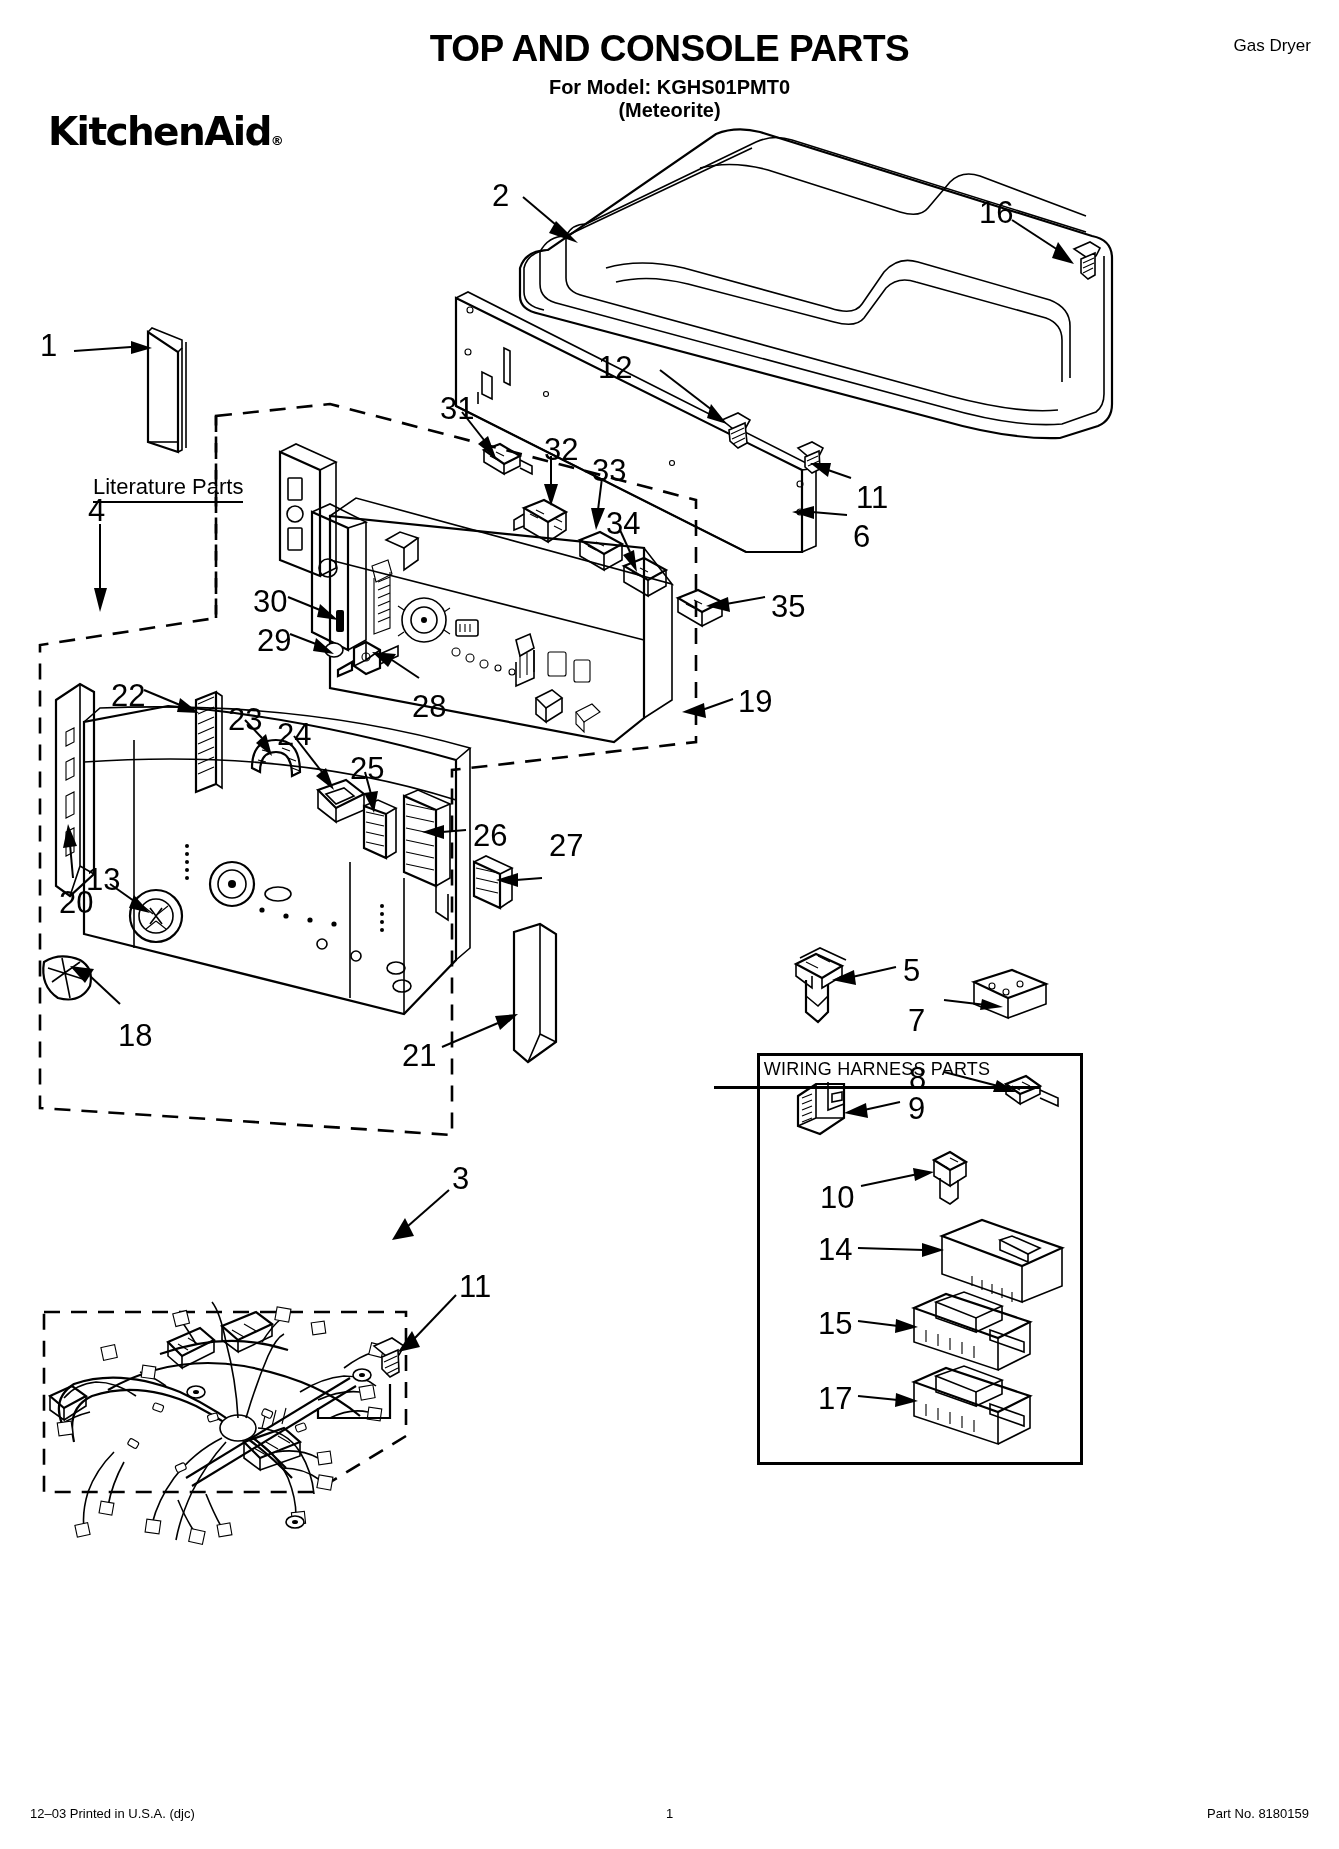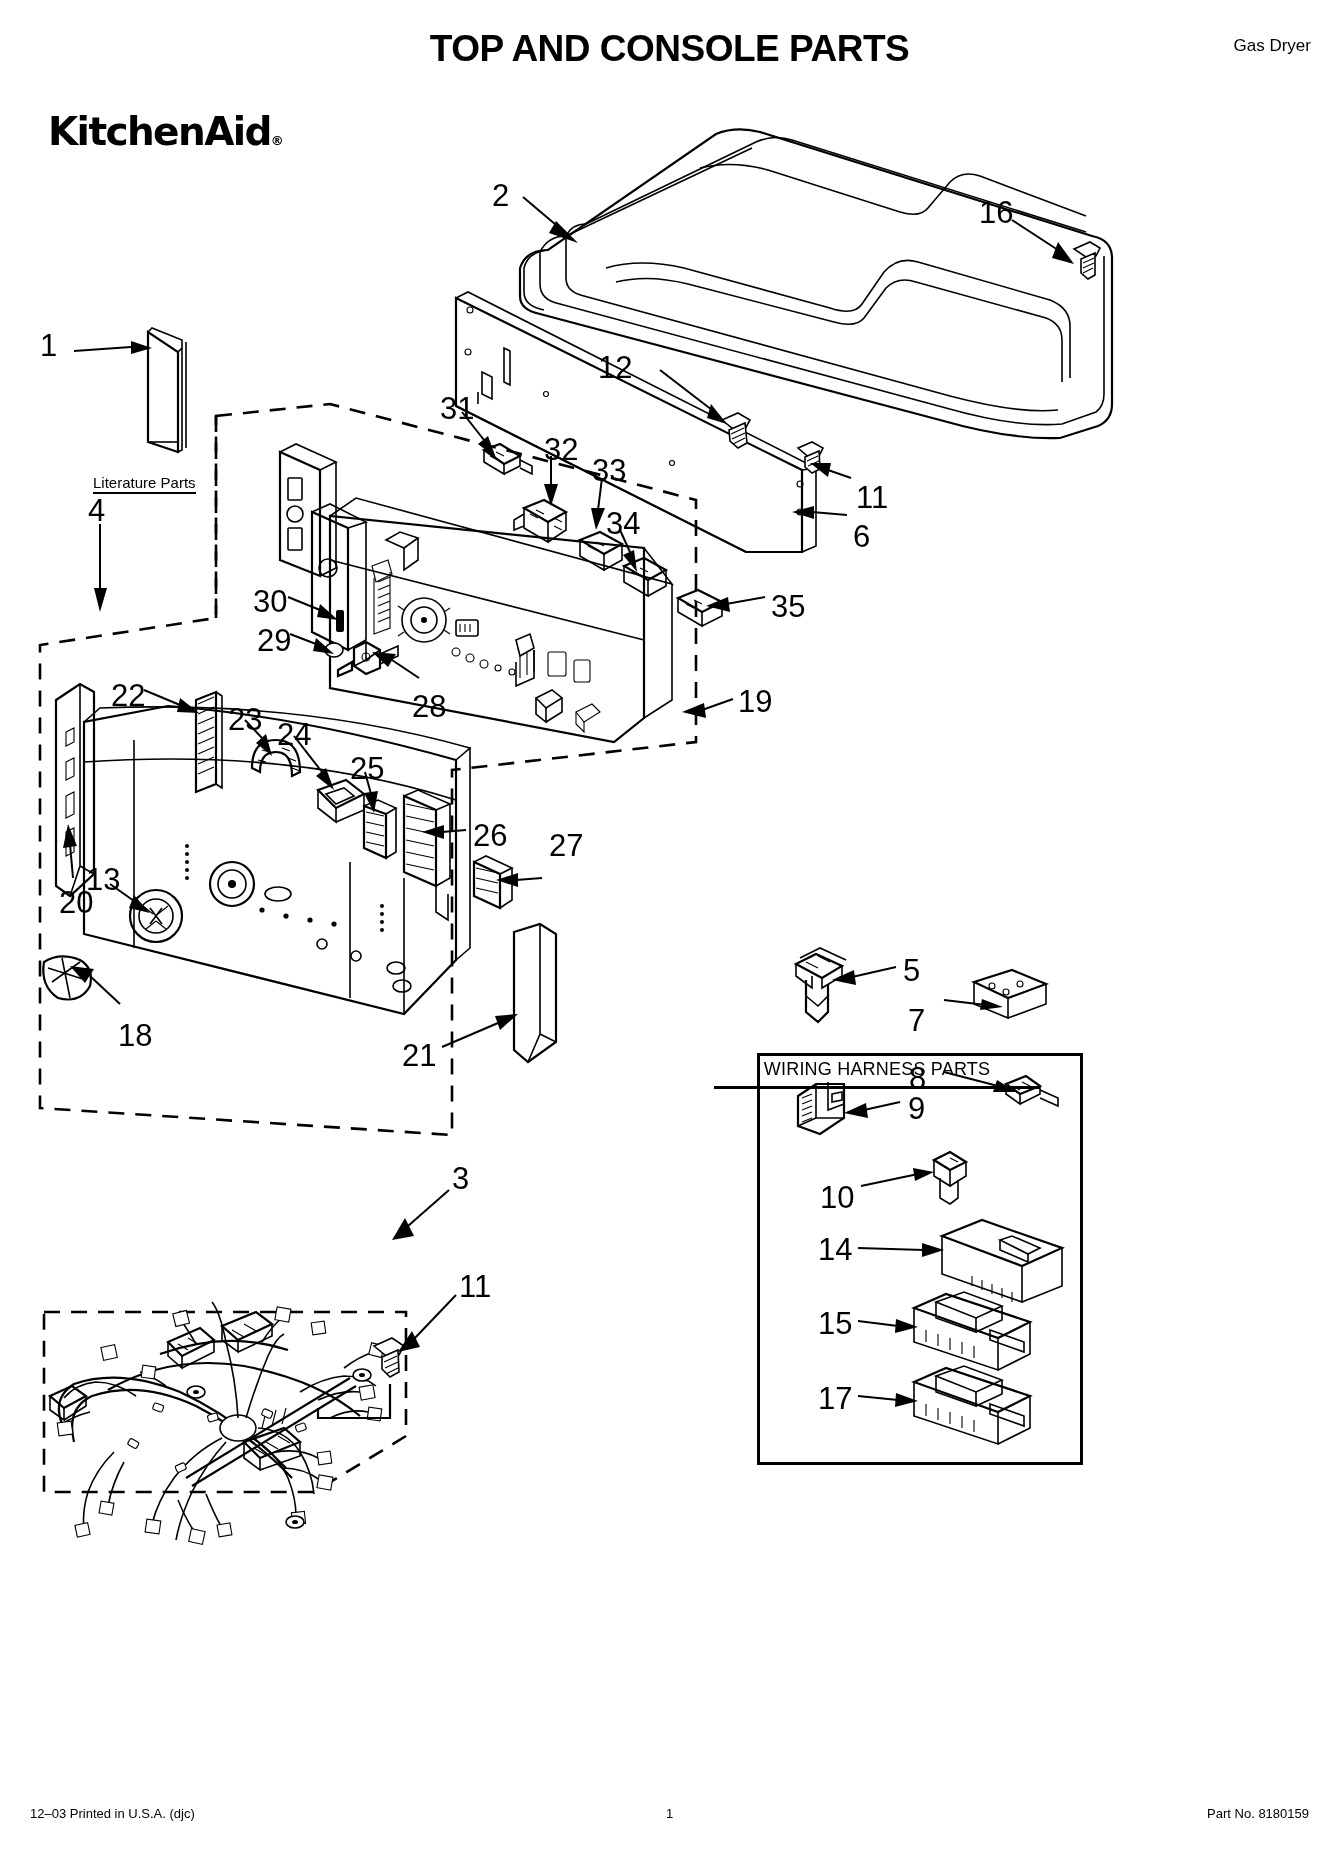--- a/index.html
+++ b/index.html
@@ -73,21 +73,21 @@
     font-size: 31px;
     font-weight: normal;
     font-family: "Liberation Sans", sans-serif;
     line-height: 1;
     white-space: nowrap;
   }
 
   
   #literature-label {
     left: 93px; top: 474px;
-    font-size: 15px;
+    font-size: 22px;
     border-bottom: 2px solid #000;
     padding-bottom: 1px;
   }
   #harness-box {
     left: 757px; top: 1053px;
     width: 326px; height: 412px;
     border: 3px solid #000;
     box-sizing: border-box;
   }
   #harness-title-bar {
@@ -116,21 +116,23 @@
   }
   .lead { fill: none; stroke: #000; stroke-width: 2.0; }
 </style>
 </head>
 <body>
 
 <div id="page">
 
   <div class="abs" id="title">TOP AND CONSOLE PARTS</div>
 
-
+  <div class="abs" id="subtitle-model">For Model: KGHS01PMT0</div>
+
+  <div class="abs" id="subtitle-color">(Meteorite)</div>
 
   <div class="abs" id="appliance-type">Gas Dryer</div>
 
   <div class="abs" id="brand-logo"><span>KitchenAid</span><span class="reg">®</span></div>
 
   <svg class="abs" style="left:0;top:0;" width="1339" height="1849" viewBox="0 0 1339 1849">
 
     <g>
       <path class="ln2" d="M548 250 Q526 250 520 268 L520 296
                             Q520 310 540 314

